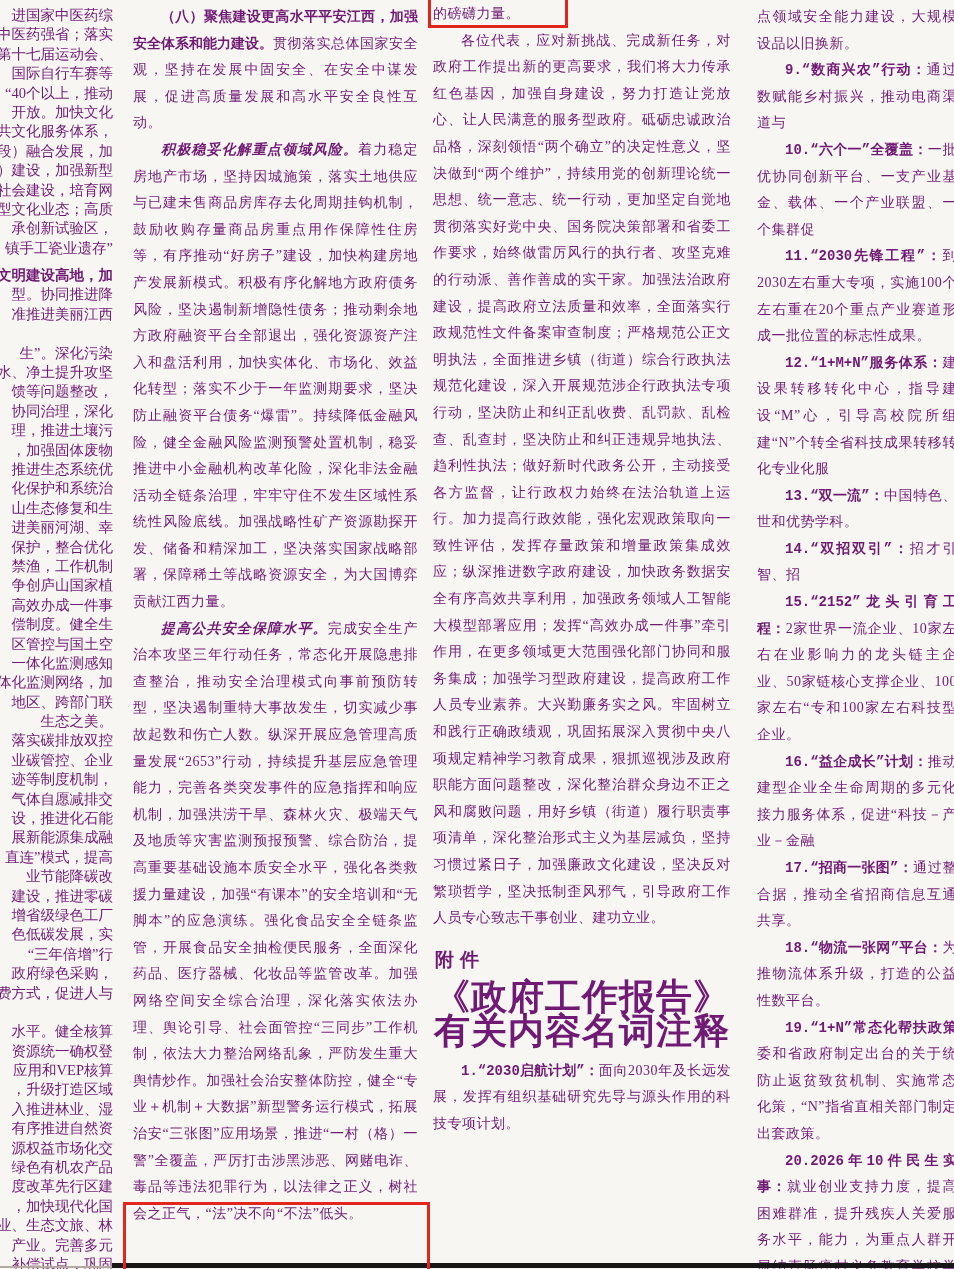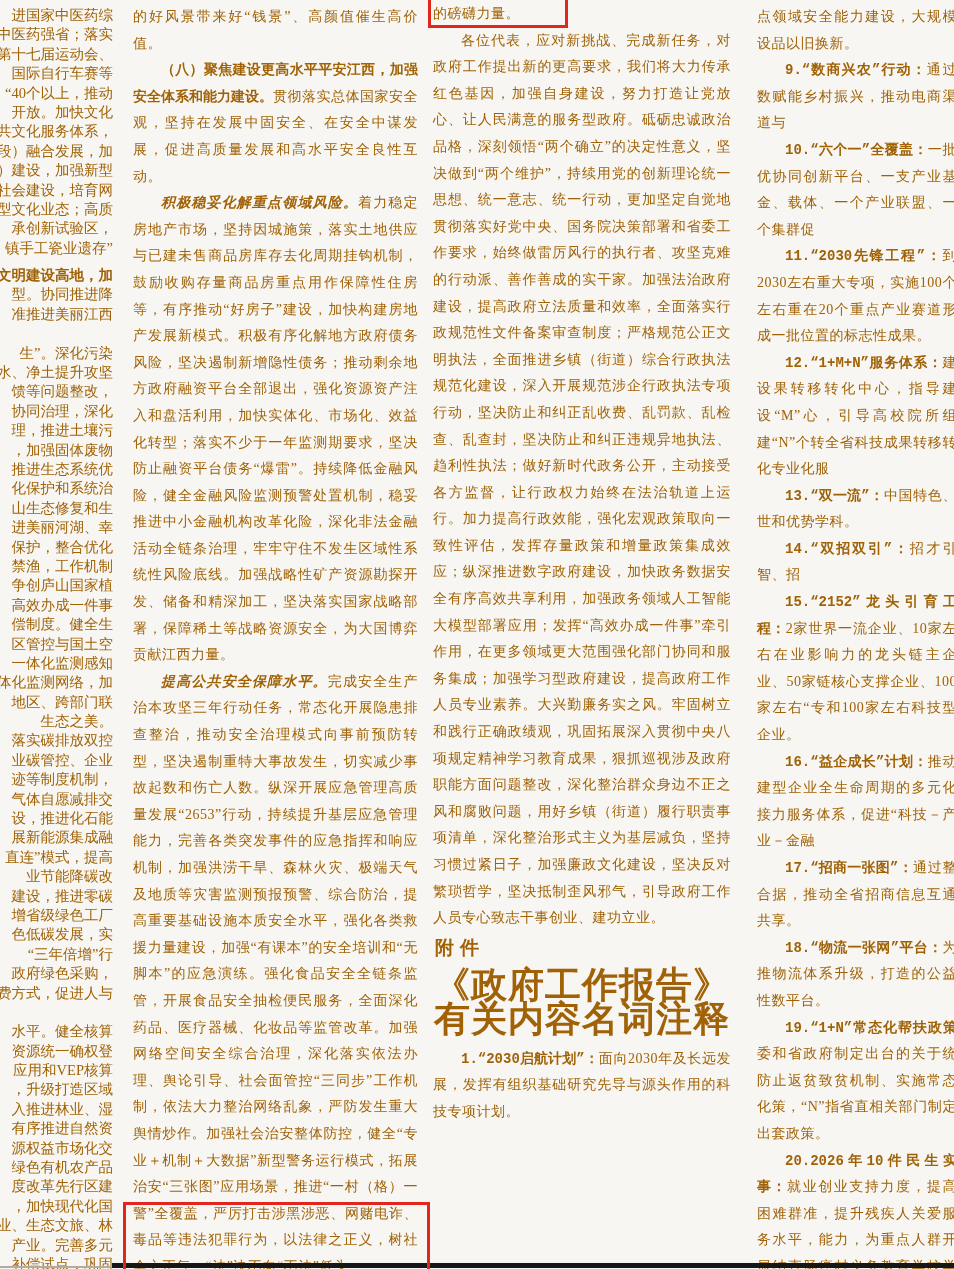--- a/index.html
+++ b/index.html
@@ -1,38 +1,38 @@
 <!DOCTYPE html>
 <html><head>
 <meta charset="utf-8">
 <style>
   html,body{margin:0;padding:0;background:#e9e8e5;}
   .page{
     position:relative; width:954px; height:1269px; overflow:hidden;
-    background:#f7f6f2; color:#a16207;
+    background:#f7f6f2; color:#701a75;
     font-family:"Liberation Serif", serif;
   }
   .col{position:absolute; top:0; text-align:justify;}
   
   .col-a{left:0; width:113px; padding-top:6px; font-size:14.5px;}
   .a-line{height:19.4px; display:flex; justify-content:flex-end; white-space:nowrap; overflow:hidden;}
   .a-line.blank{height:19.4px;}
   .a-line.gap{margin-top:8px;}
   .a-line.hei{font-family:Liberation Mono, monospace; font-weight:700;}
   
   .col-b{left:133px; width:285px; padding-top:4px;}
   .col-c{left:433px; width:298px; padding-top:1px;}
   .col-d{left:757px; width:200px; padding-top:4px;}
   .col-b,.col-c,.col-d{font-size:14px; line-height:26.6px; letter-spacing:.5px;}
   p.para{margin:0; text-indent:2em;}
   p.para.noind{text-indent:0;}
   .hei{font-family:Liberation Mono, monospace; font-weight:700; letter-spacing:0;}
   .kai{font-style:italic; font-weight:600;}
   
-  .attach-label{margin:4px 0 4px 2px; font-family:"Liberation Sans",sans-serif;
+  .attach-label{margin:16px 0 4px 2px; font-family:"Liberation Sans",sans-serif;
     font-weight:700; font-size:19px; line-height:24px; letter-spacing:6px;}
   .doc-heading{text-align:center; font-weight:700; font-size:36px; line-height:34px;
     letter-spacing:1px; margin:8px 0 10px; font-family:"Liberation Serif",serif;}
   
   .hl-box{position:absolute; border:3px solid #e2261d; background:transparent; z-index:3;}
   .hl-top{left:428px; top:-7px; width:134px; height:29px;}
   .hl-bottom{left:123px; top:1202px; width:301px; height:64px;}
   
   .rule-thin{position:absolute; left:0; top:1266px; width:112px; height:2px; background:#b4aaa2; z-index:2;}
   .rule-black{position:absolute; left:112px; top:1263px; width:842px; height:5px; background:#171717; z-index:2;}
@@ -301,23 +301,20 @@
       </div>
 
       <div class="a-line">
         <span>补偿试点，巩固</span>
       </div>
 
     </div>
 
   <div class="col col-b">
 
-      <p class="para noind">
-        <span class="lead"></span><span>的好风景带来好“钱景”、高颜值催生高价值。</span>
-      </p>
 
       <p class="para">
         <span class="lead hei">（八）聚焦建设更高水平平安江西，加强安全体系和能力建设。</span><span>贯彻落实总体国家安全观，坚持在发展中固安全、在安全中谋发展，促进高质量发展和高水平安全良性互动。</span>
       </p>
 
       <p class="para">
         <span class="lead kai">积极稳妥化解重点领域风险。</span><span>着力稳定房地产市场，坚持因城施策，落实土地供应与已建未售商品房库存去化周期挂钩机制，鼓励收购存量商品房重点用作保障性住房等，有序推动“好房子”建设，加快构建房地产发展新模式。积极有序化解地方政府债务风险，坚决遏制新增隐性债务；推动剩余地方政府融资平台全部退出，强化资源资产注入和盘活利用，加快实体化、市场化、效益化转型；落实不少于一年监测期要求，坚决防止融资平台债务“爆雷”。持续降低金融风险，健全金融风险监测预警处置机制，稳妥推进中小金融机构改革化险，深化非法金融活动全链条治理，牢牢守住不发生区域性系统性风险底线。加强战略性矿产资源勘探开发、储备和精深加工，坚决落实国家战略部署，保障稀土等战略资源安全，为大国博弈贡献江西力量。</span>
       </p>
 
       <p class="para">

